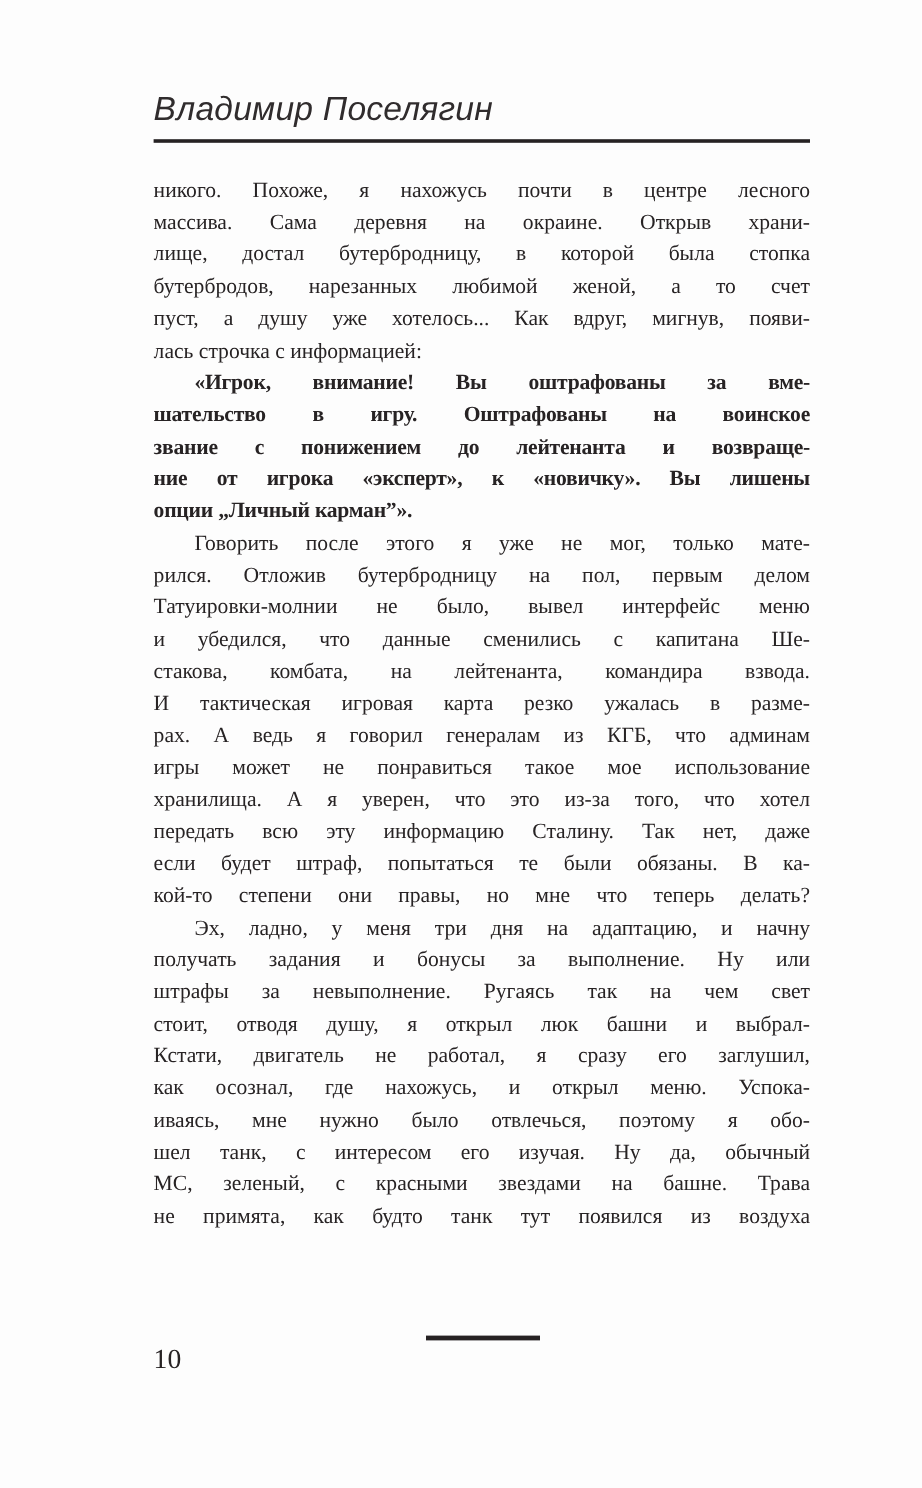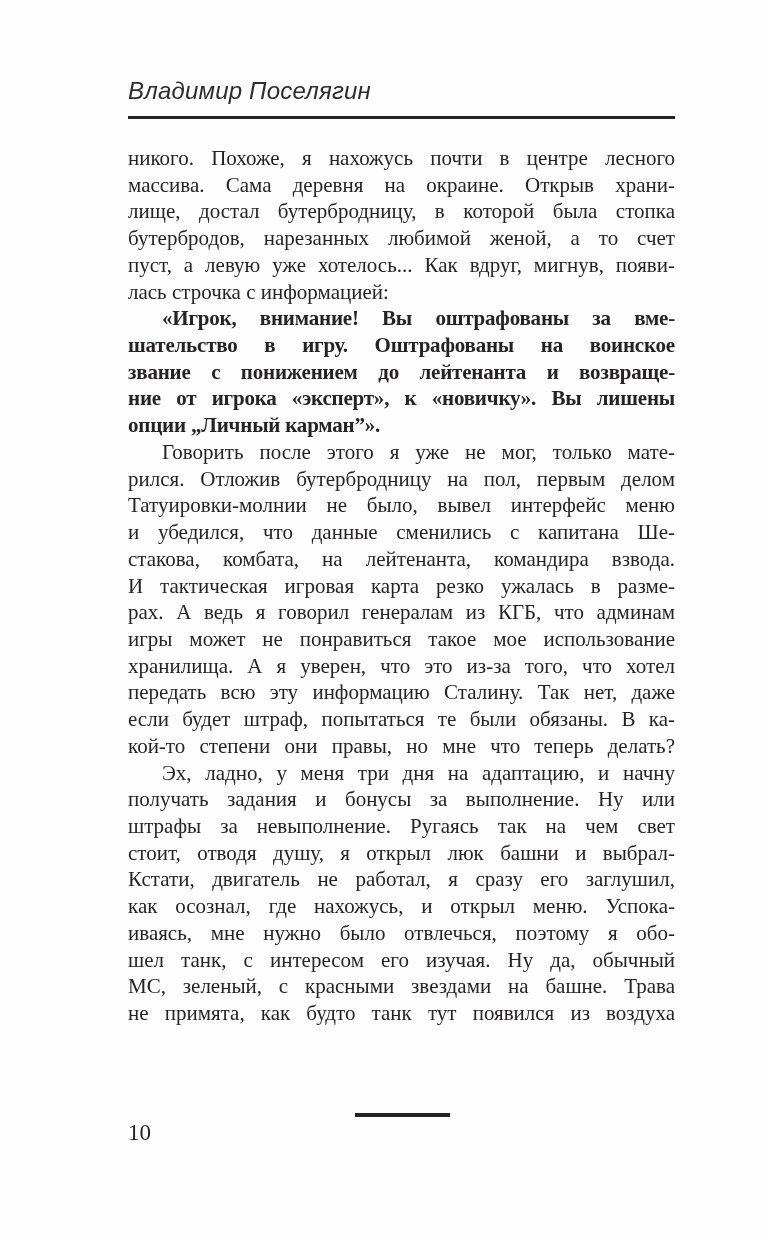--- a/index.html
+++ b/index.html
@@ -12,21 +12,21 @@
     color: #272324;
     overflow: hidden;
   }
   .header-author {
     position: absolute;
     left: 128px;
     top: 77px;
     width: 547px;
     font-family: "Liberation Sans", sans-serif;
     font-style: italic;
-    font-size: 24px;
+    font-size: 28px;
     line-height: 28px;
     color: #302c2d;
     letter-spacing: 0.2px;
   }
   .header-rule {
     position: absolute;
     left: 128px;
     top: 116px;
     width: 547px;
     height: 3px;
@@ -34,21 +34,21 @@
   }
   .text-block {
     position: absolute;
     left: 128px;
     top: 145px;
     width: 547px;
   }
   .line {
     height: 26.72px;
     line-height: 26.72px;
-    font-size: 21px;
+    font-size: 18px;
     text-align: justify;
     text-align-last: justify;
     overflow: hidden;
     white-space: normal;
   }
   .line.last { text-align-last: left; }
   .line.indent { padding-left: 34px; }
   .line.quote {
     font-weight: bold;
     letter-spacing: -0.2px;
@@ -77,21 +77,21 @@
 
 <div class="page">
   <div class="header-author">Владимир Поселягин</div>
   <div class="header-rule"></div>
 
   <div class="text-block">
       <div class="line body">никого. Похоже, я нахожусь почти в центре лесного</div>
       <div class="line body">массива. Сама деревня на окраине. Открыв храни-</div>
       <div class="line body">лище, достал бутербродницу, в которой была стопка</div>
       <div class="line body">бутербродов, нарезанных любимой женой, а то счет</div>
-      <div class="line body">пуст, а левую уже хотелось... Как вдруг, мигнув, появи-</div>
+      <div class="line body">пуст, а душу уже хотелось... Как вдруг, мигнув, появи-</div>
       <div class="line body last">лась строчка с информацией:</div>
       <div class="line quote indent">«Игрок, внимание! Вы оштрафованы за вме-</div>
       <div class="line quote">шательство в игру. Оштрафованы на воинское</div>
       <div class="line quote">звание с понижением до лейтенанта и возвраще-</div>
       <div class="line quote">ние от игрока «эксперт», к «новичку». Вы лишены</div>
       <div class="line quote last">опции „Личный карман”».</div>
       <div class="line body indent">Говорить после этого я уже не мог, только мате-</div>
       <div class="line body">рился. Отложив бутербродницу на пол, первым делом</div>
       <div class="line body">Татуировки-молнии не было, вывел интерфейс меню</div>
       <div class="line body">и убедился, что данные сменились с капитана Ше-</div>

